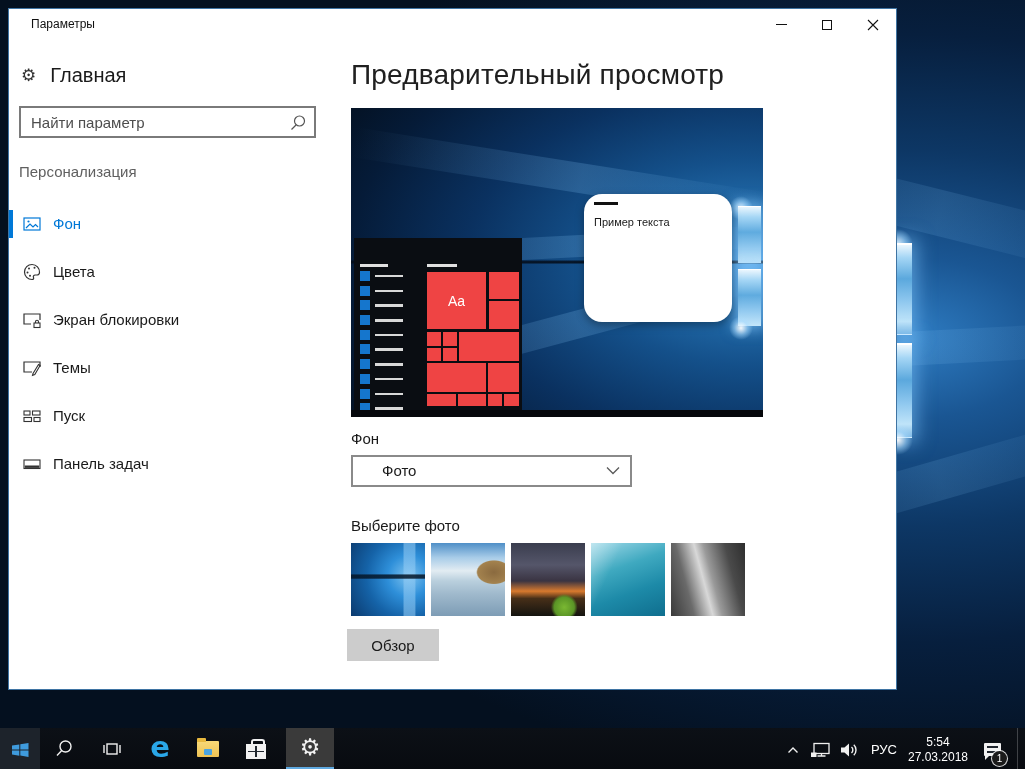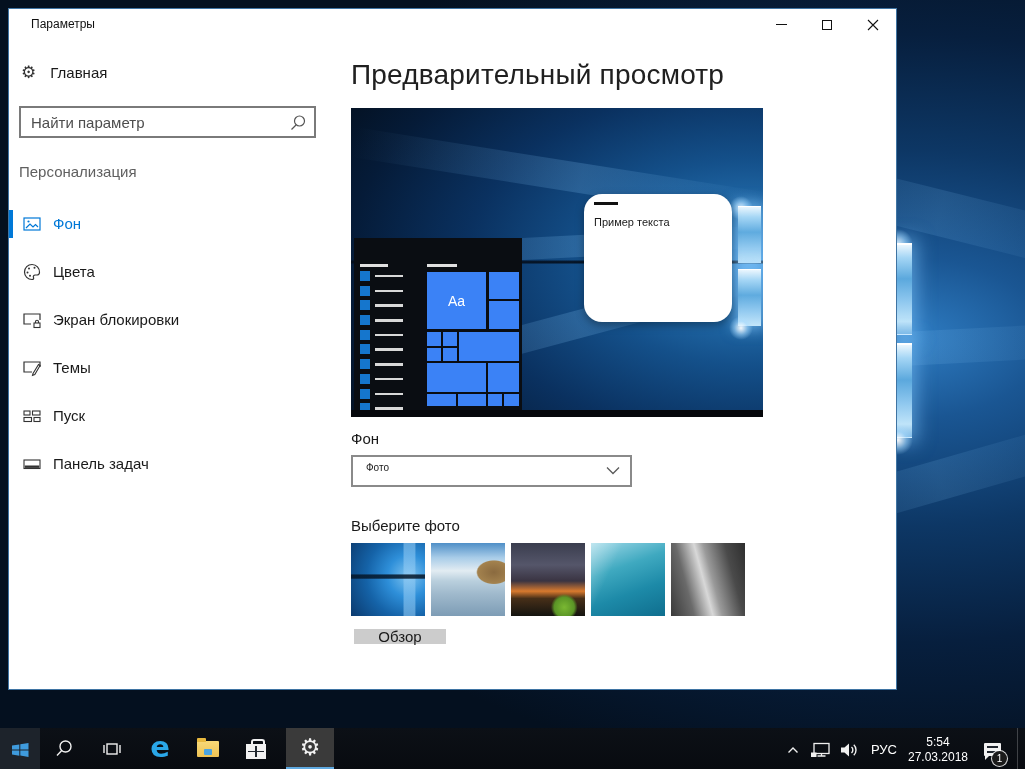--- a/index.html
+++ b/index.html
@@ -28,21 +28,21 @@
     border:1px solid #3f74a3; z-index:5; }
   .title-text { position:absolute; left:22px; top:8px; font-size:12px; color:#101010; }
   .win-controls { position:absolute; right:0; top:0; display:flex; }
   .wc-btn { width:46px; height:31px; display:flex; align-items:center; justify-content:center; }
   .glyph-min { width:11px; height:1px; background:#111; }
   .glyph-max { width:10px; height:10px; border:1px solid #111; }
 
   
   .home-row { position:absolute; left:12px; top:55px; display:flex; align-items:center; gap:14px; }
   .gear-glyph { font-size:17px; color:#333; line-height:1; }
-  .home-label { font-size:15px; color:#1a1a1a; }
+  .home-label { font-size:20px; color:#1a1a1a; }
   .search-box { position:absolute; left:10px; top:97px; width:297px; height:32px; border:2px solid #7a7a7a; background:#fff; }
   .search-box input { position:absolute; left:0; top:0; width:262px; height:100%; border:none; outline:none;
     padding-left:10px; font-size:15px; color:#222; font-family:inherit; background:transparent; }
   .search-box input::placeholder { color:#4d4d4d; opacity:1; }
   .search-mag { position:absolute; right:6px; top:5px; }
   .section-header { position:absolute; left:10px; top:154px; font-size:15px; color:#5f5f5f; }
   .nav-item { position:absolute; left:0; width:332px; height:48px; cursor:default; }
   .nav-item .bar { position:absolute; left:0; top:10px; width:4px; height:28px; background:#0078d7; display:none; }
   .nav-item.selected .bar { display:block; }
   .nav-icon { position:absolute; left:13px; top:14px; width:20px; height:20px; color:#333; }
@@ -68,53 +68,53 @@
   .pv-spark { position:absolute; width:24px; height:24px; left:378px;
     background:radial-gradient(circle, rgba(255,255,255,.95) 0%, rgba(170,220,255,.5) 40%, transparent 70%); }
   .pv-spark.s1 { top:88px; } .pv-spark.s2 { top:208px; }
 
   .pv-startmenu { position:absolute; left:3px; top:130px; width:168px; height:172px; background:#0a0d12; }
   .sm-dash { position:absolute; height:3px; background:#e0e0e0; }
   .sm-squares { position:absolute; left:6px; top:33px; width:10px; height:147px;
     background:repeating-linear-gradient(180deg,#1576cd 0 10px, transparent 10px 14.7px); }
   .sm-lines { position:absolute; left:21px; top:37px; width:28px; height:140px;
     background:repeating-linear-gradient(180deg,#d8d8d8 0 2.5px, transparent 2.5px 14.7px); }
-  .sm-tile { position:absolute; background:#3b82f6; }
+  .sm-tile { position:absolute; background:#ef4444; }
   .sm-tile.aa { display:flex; align-items:center; justify-content:center; color:#fff; font-size:14px; }
 
   .pv-window { position:absolute; left:233px; top:86px; width:148px; height:128px; background:#fff;
     box-shadow:0 3px 8px rgba(0,0,0,.35);border-radius:18px; }
   .pv-window .dash { position:absolute; left:10px; top:8px; width:24px; height:3px; background:#111; }
   .pv-window .sample-text { position:absolute; left:10px; top:22px; font-size:11px; color:#1a1a1a; }
   .pv-taskbar { position:absolute; left:0; right:0; bottom:0; height:7px; background:#05070b; }
 
   .bg-label { position:absolute; left:342px; top:421px; font-size:15px; color:#1a1a1a; }
   .dropdown { position:absolute; left:342px; top:446px; width:281px; height:32px; border:2px solid #8a8a8a;
     background:#fff; cursor:default; }
-  .dropdown .dd-value { position:absolute; left:13px; top:5px; font-size:10px; color:#1a1a1a; }
+  .dropdown .dd-value { position:absolute; left:29px; top:5px; font-size:15px; color:#1a1a1a; }
   .dropdown .dd-chevron { position:absolute; right:10px; top:9px; }
   .choose-label { position:absolute; left:342px; top:508px; font-size:15px; color:#1a1a1a; }
   .thumbs { position:absolute; left:342px; top:534px; display:flex; gap:6px; }
   .thumb { width:74px; height:73px; cursor:pointer; }
   .thumb.t1 { background:
     linear-gradient(180deg, transparent 42%, rgba(5,22,40,.85) 44%, rgba(5,22,40,.85) 48%, transparent 50%),
     linear-gradient(90deg, transparent 70%, rgba(150,205,245,.55) 72%, rgba(150,205,245,.55) 86%, transparent 88%),
     radial-gradient(circle at 78% 45%, #7ec3f0 0%, #2e8fd9 30%, #1563a8 60%, #0b3a6e 100%); }
   .thumb.t2 { background:
     radial-gradient(ellipse 40% 28% at 85% 40%, #8a6a3f 0%, #a3824e 55%, transparent 60%),
     linear-gradient(180deg, #4f8fc7 0%, #a8cce8 20%, #e2ecf2 38%, #b9cfdd 52%, #9fb9cc 70%, #7d9cb5 100%); }
   .thumb.t3 { background:
     radial-gradient(circle at 72% 88%, #7ab832 0%, #5a9426 12%, transparent 16%),
     linear-gradient(180deg, #3a3d4e 0%, #55566a 30%, #3a3442 52%, #d97a2e 66%, #472f18 76%, #141410 100%); }
   .thumb.t4 { background:
     linear-gradient(115deg, rgba(255,255,255,.35) 0%, transparent 30%),
     linear-gradient(160deg, #9fd9e8 0%, #3fa9c0 35%, #1d8aa8 65%, #0f6e8e 100%); }
   .thumb.t5 { background:
     linear-gradient(75deg, #3a3a3a 0%, #6a6a6a 25%, #d8d8d8 45%, #9a9a9a 55%, #4a4a4a 78%, #2e2e2e 100%); }
-  .browse-btn { position:absolute; left:345px; top:620px; width:92px; height:15px; background:#cccccc;
+  .browse-btn { position:absolute; left:338px; top:620px; width:92px; height:32px; background:#cccccc;
     display:flex; align-items:center; justify-content:center; font-size:15px; color:#1a1a1a; cursor:pointer; }
 
   
   .taskbar { position:absolute; left:0; top:728px; width:1025px; height:41px; z-index:10;
     background:linear-gradient(180deg,#0c1016,#080b10); display:flex; align-items:stretch; }
   .tb-btn { width:48px; display:flex; align-items:center; justify-content:center; cursor:pointer; }
   .tb-btn.start { width:40px; background:#1d232b; }
   .tb-btn.settings-active { margin-left:6px; background:#3a3a3a; border-bottom:2px solid #5fa9e0; }
   .edge-e { font-family:"DejaVu Sans",sans-serif; font-size:29px; font-weight:bold; color:#2aa7e8; line-height:1; margin-top:-3px; }
   .gear-white { font-size:23px; color:#f2f2f2; line-height:1; }

